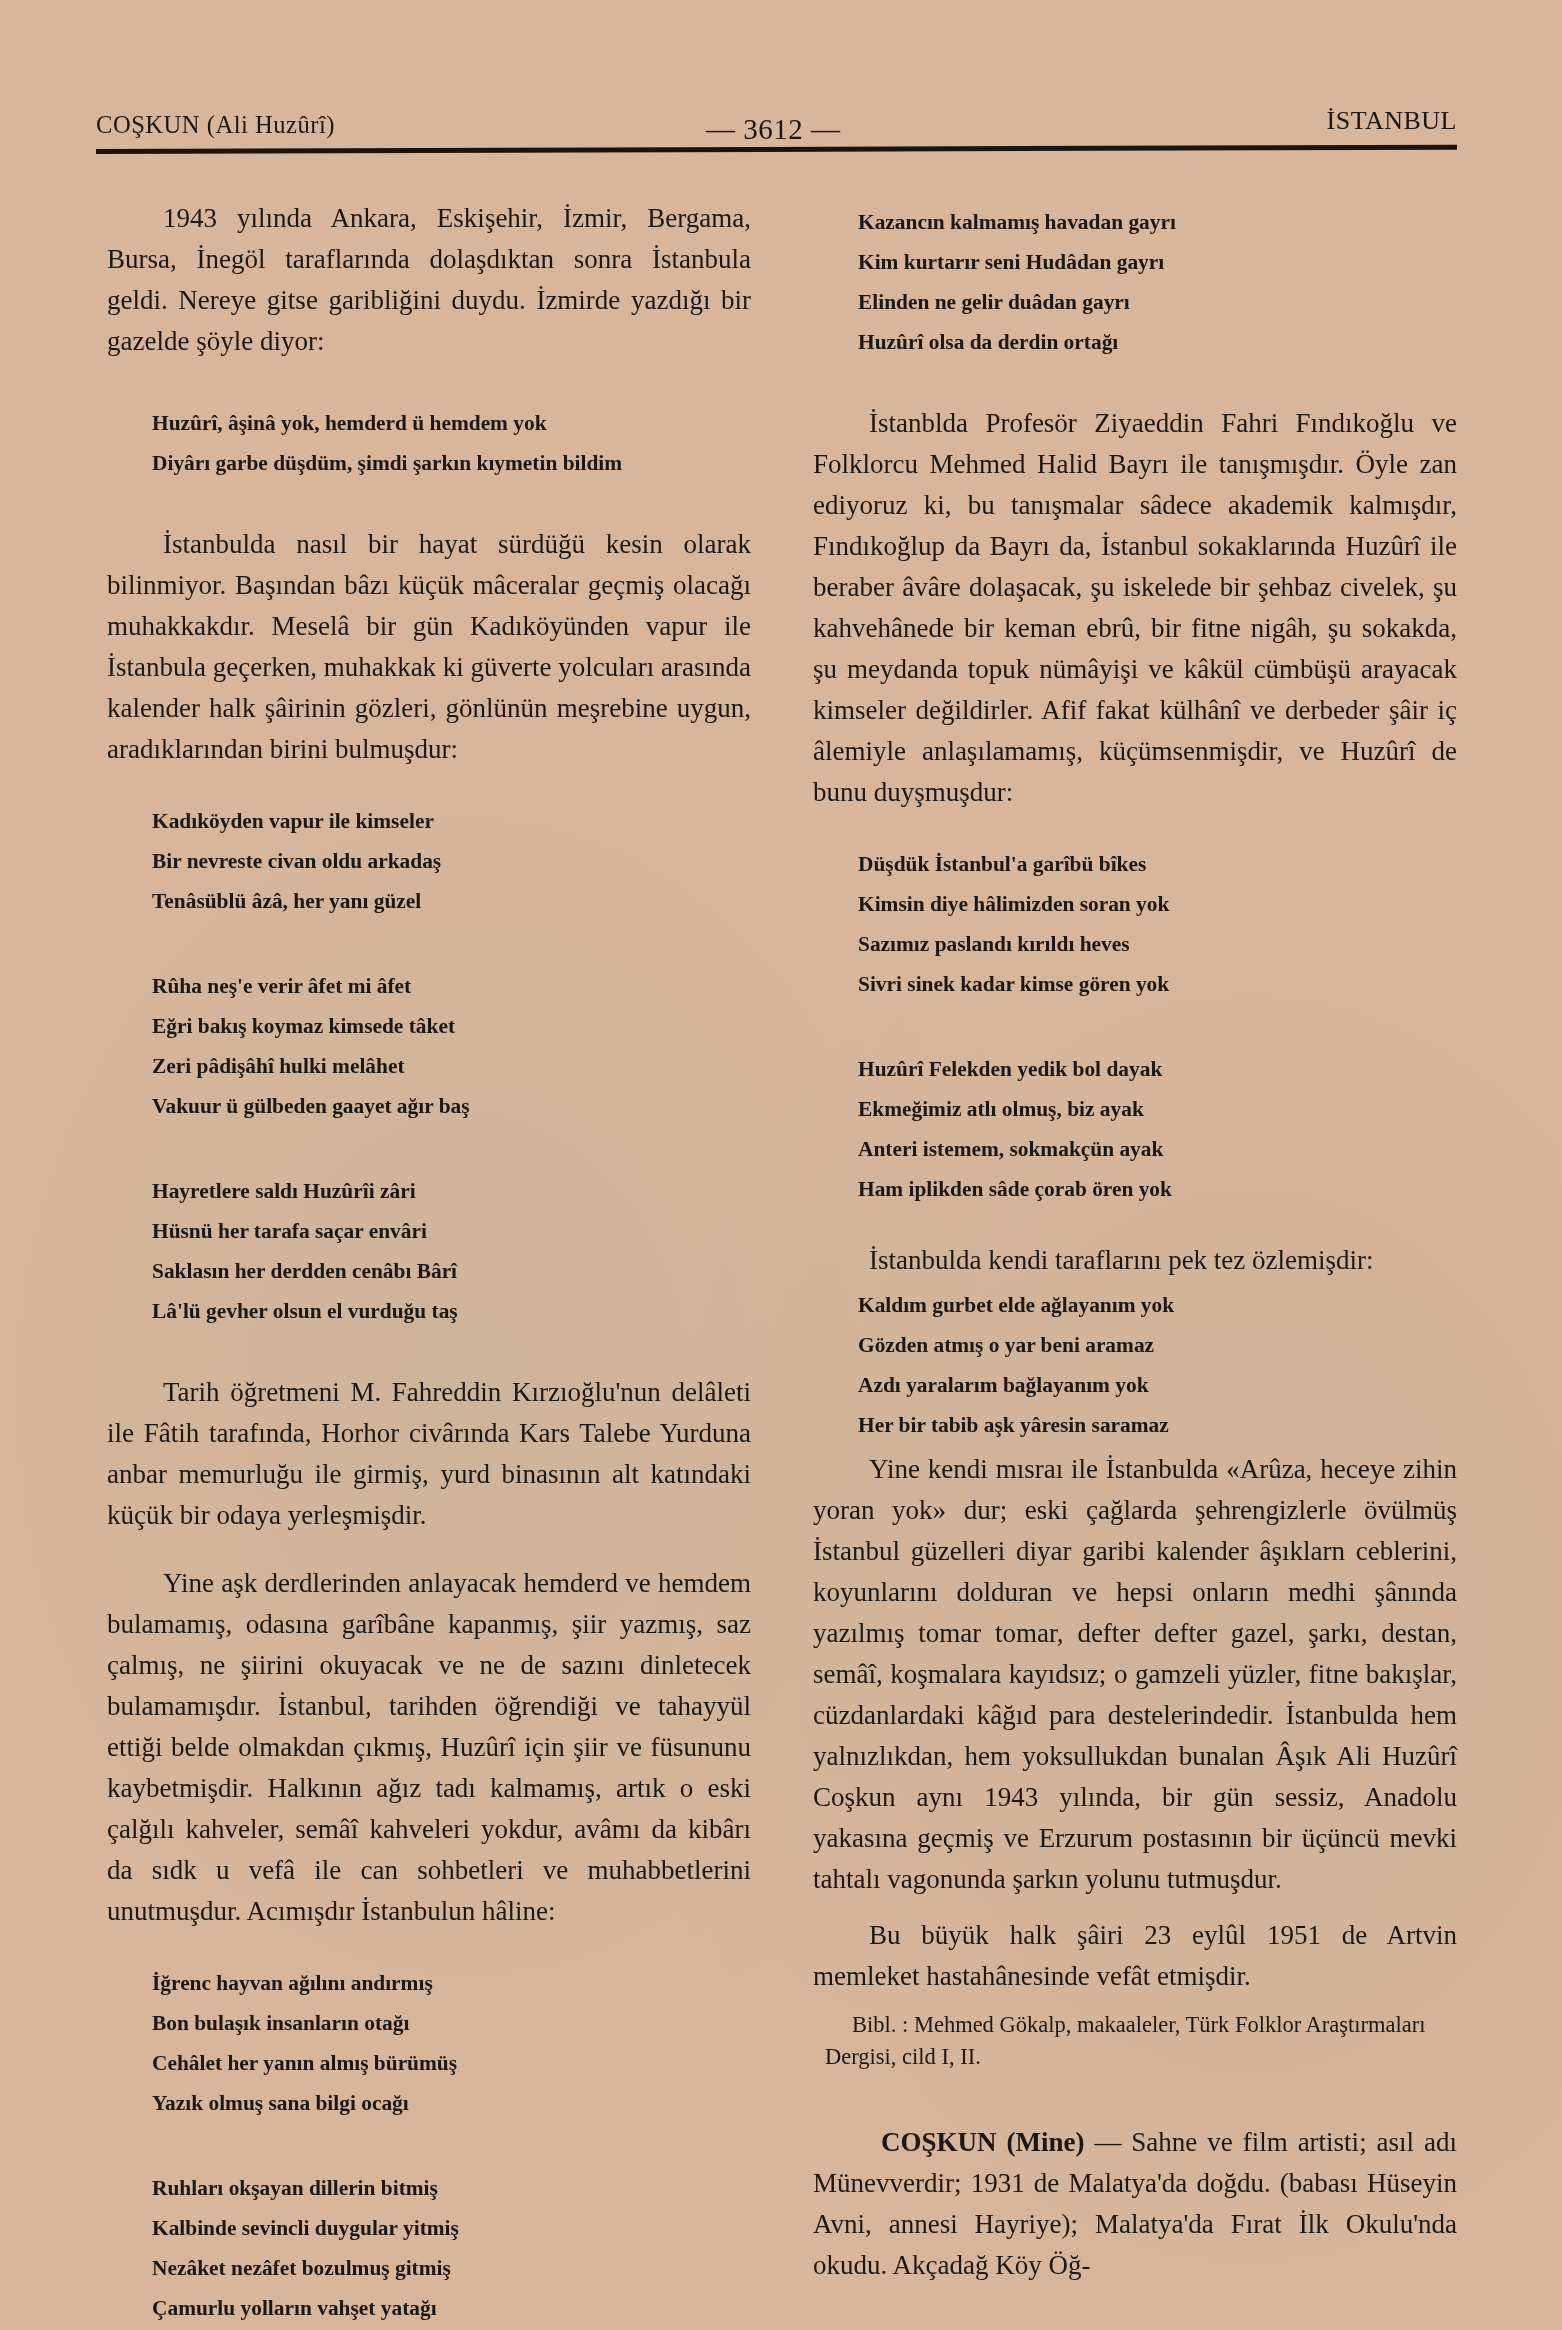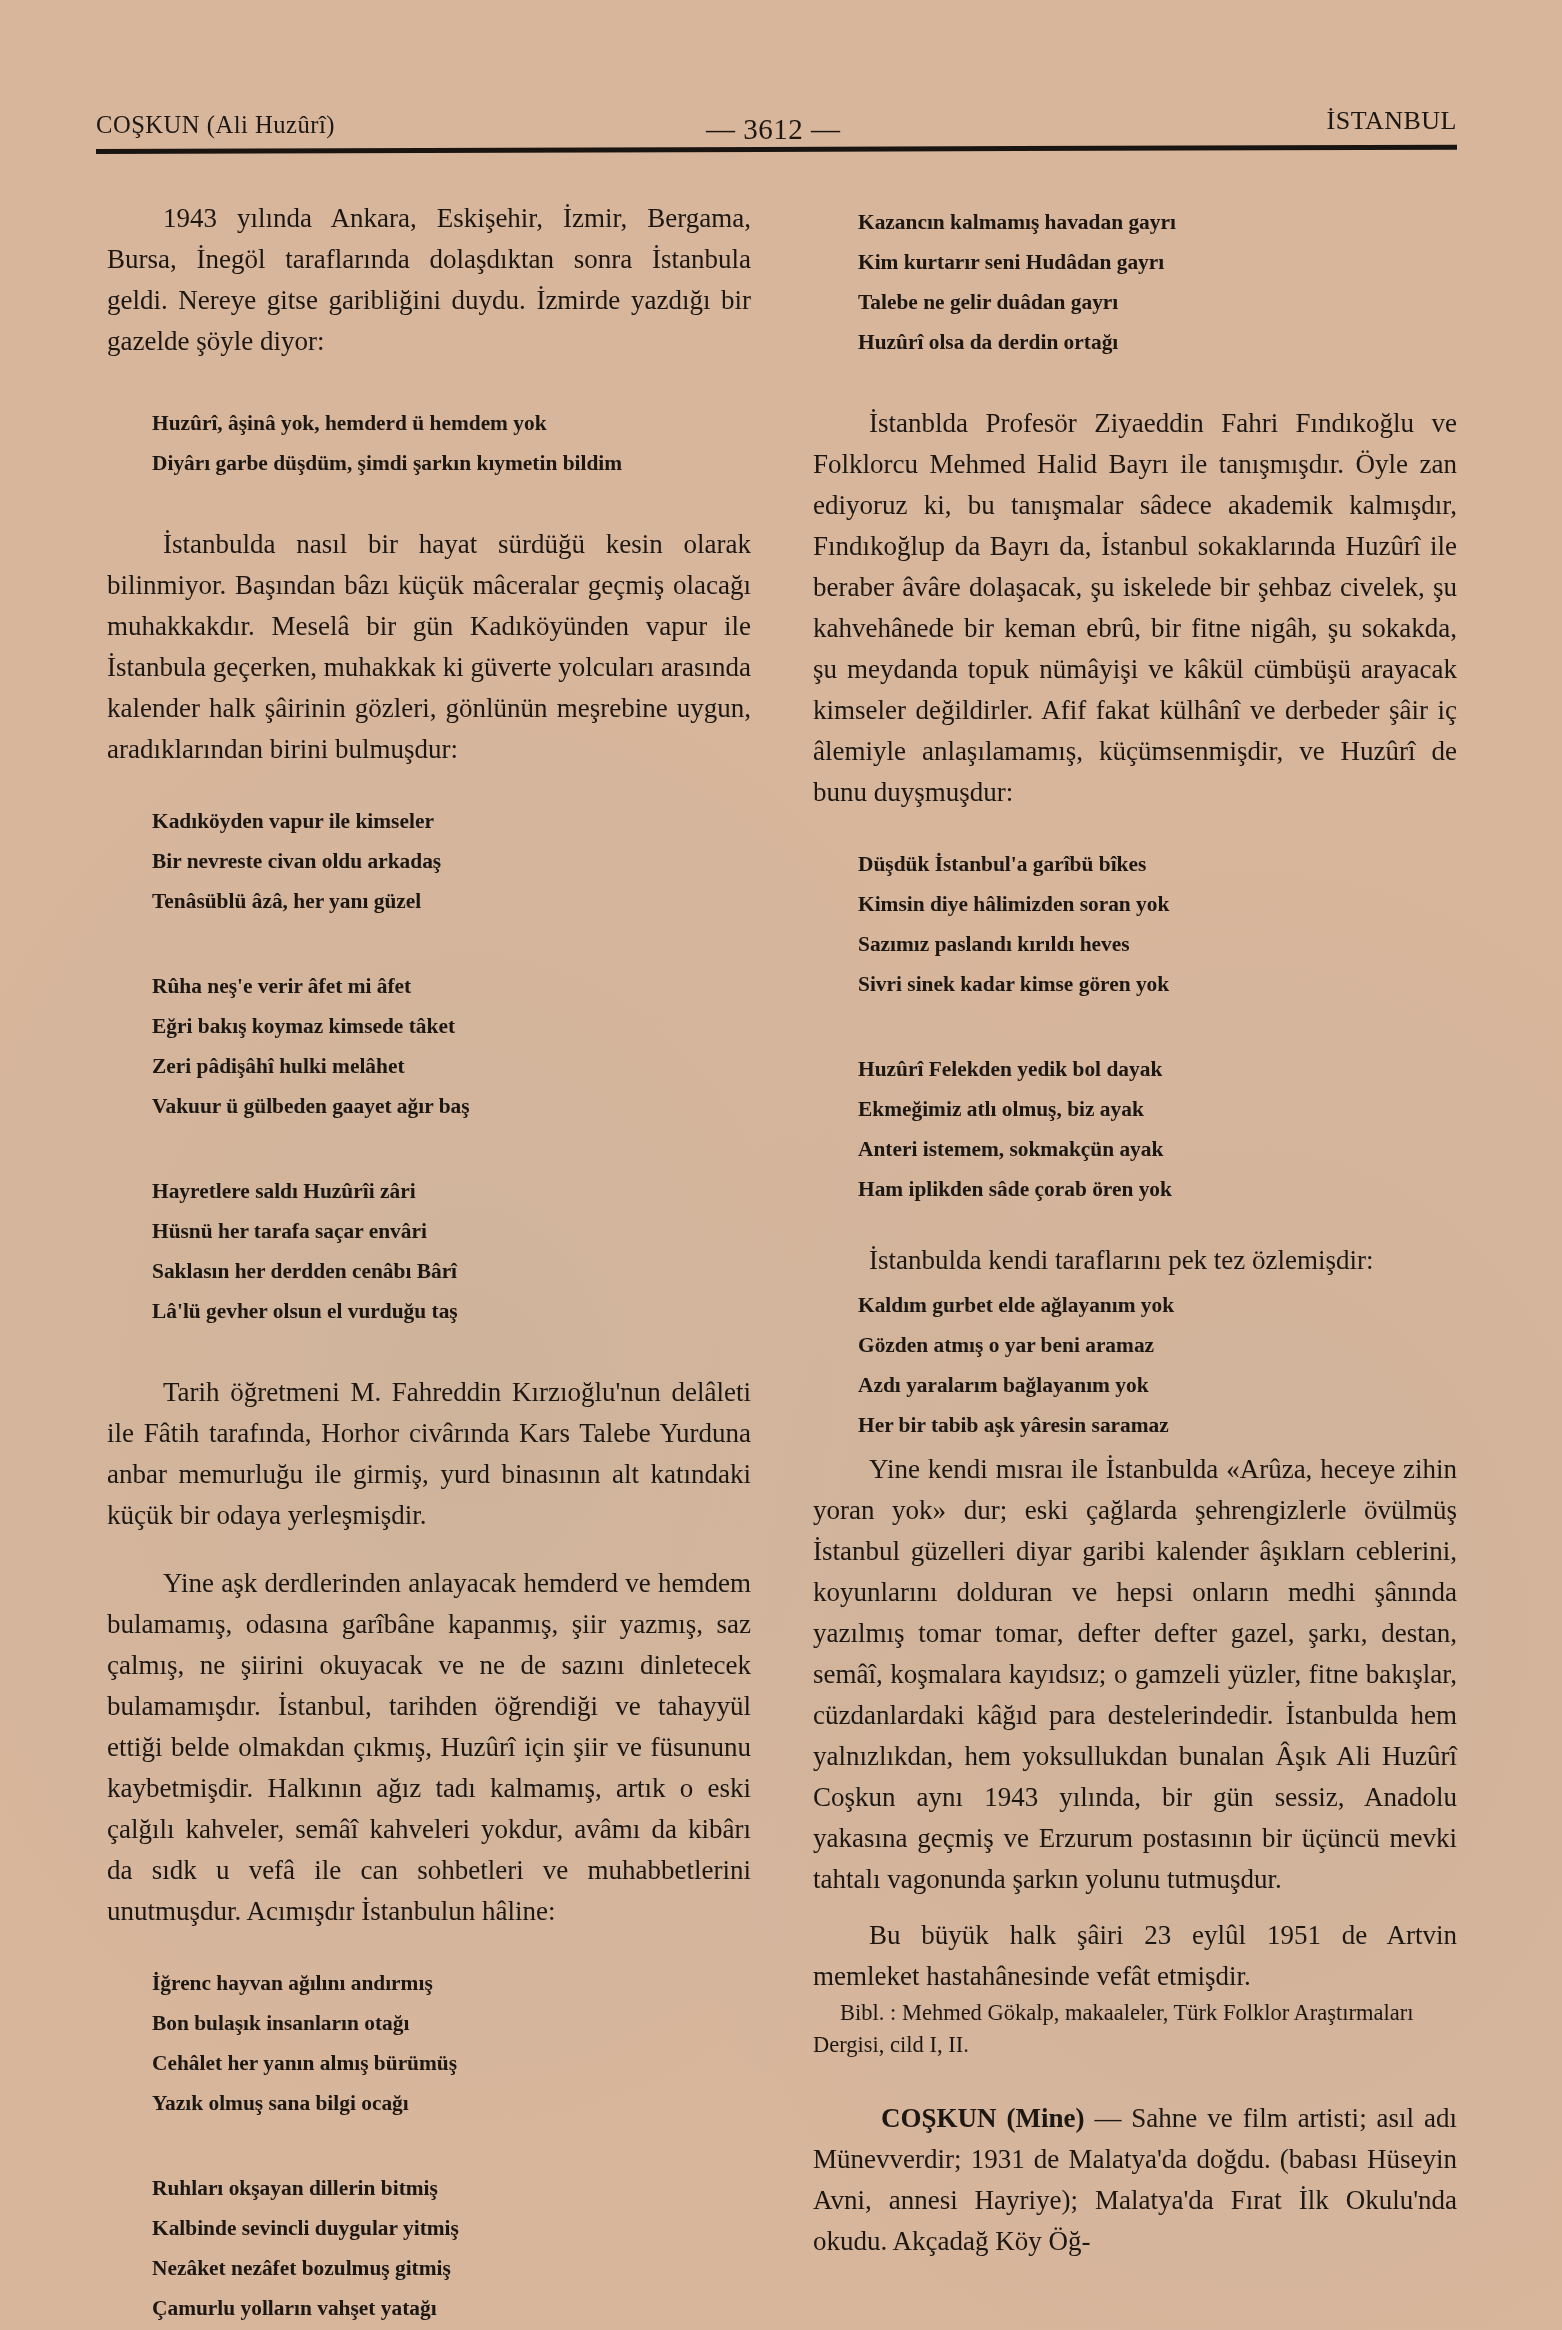--- a/index.html
+++ b/index.html
@@ -37,21 +37,21 @@
       hyphens: manual;
     }
     .verse {
       margin: 8px; padding-left: 37px;
       font-family: "Liberation Serif", serif;
       font-weight: bold; font-size: 21.4px; line-height: 32px;
     }
     .gap-s { height: 15px; }
     .gap-m { height: 27px; }
     .gap-l { height: 37px; }
-    .bibl { margin: 0; font-size: 22.5px; line-height: 32px; text-indent: 27px; }
+    .bibl { margin: 12px; font-size: 22.5px; line-height: 32px; text-indent: 27px; }
     .entry-head { font-weight: bold; margin-left: 12px; }
   </style>
 </head>
 <body>
 
 <div class="header">
   <span class="left">COŞKUN (Ali Huzûrî)</span>
   <span class="center">— 3612 —</span>
   <span class="right">İSTANBUL</span>
 </div>
@@ -103,21 +103,21 @@
       <div class="verse">Kalbinde sevincli duygular yitmiş</div>
       <div class="verse">Nezâket nezâfet bozulmuş gitmiş</div>
       <div class="verse">Çamurlu yolların vahşet yatağı</div>
     </div>
 </div>
 
 <div class="col right">
   <div>
       <div class="verse">Kazancın kalmamış havadan gayrı</div>
       <div class="verse">Kim kurtarır seni Hudâdan gayrı</div>
-      <div class="verse">Talebe ne gelir duâdan gayrı</div>
+      <div class="verse">Elinden ne gelir duâdan gayrı</div>
       <div class="verse">Huzûrî olsa da derdin ortağı</div>
     </div>
   <div class="gap-l"></div>
   <p class="para">İstanblda Profesör Ziyaeddin Fahri Fındıkoğlu ve Folklorcu Mehmed Halid Bayrı ile tanışmışdır. Öyle zan ediyoruz ki, bu tanışmalar sâdece akademik kalmışdır, Fındıkoğlup da Bayrı da, İstanbul sokaklarında Huzûrî ile beraber âvâre dolaşacak, şu iskelede bir şehbaz civelek, şu kahvehânede bir keman ebrû, bir fitne nigâh, şu sokakda, şu meydanda topuk nümâyişi ve kâkül cümbüşü arayacak kimseler değildirler. Afif fakat külhânî ve derbeder şâir iç âlemiyle anlaşılamamış, küçümsenmişdir, ve Huzûrî de bunu duyşmuşdur:</p>
   <div class="gap-m"></div>
   <div>
       <div class="verse">Düşdük İstanbul'a garîbü bîkes</div>
       <div class="verse">Kimsin diye hâlimizden soran yok</div>
       <div class="verse">Sazımız paslandı kırıldı heves</div>
       <div class="verse">Sivri sinek kadar kimse gören yok</div>

